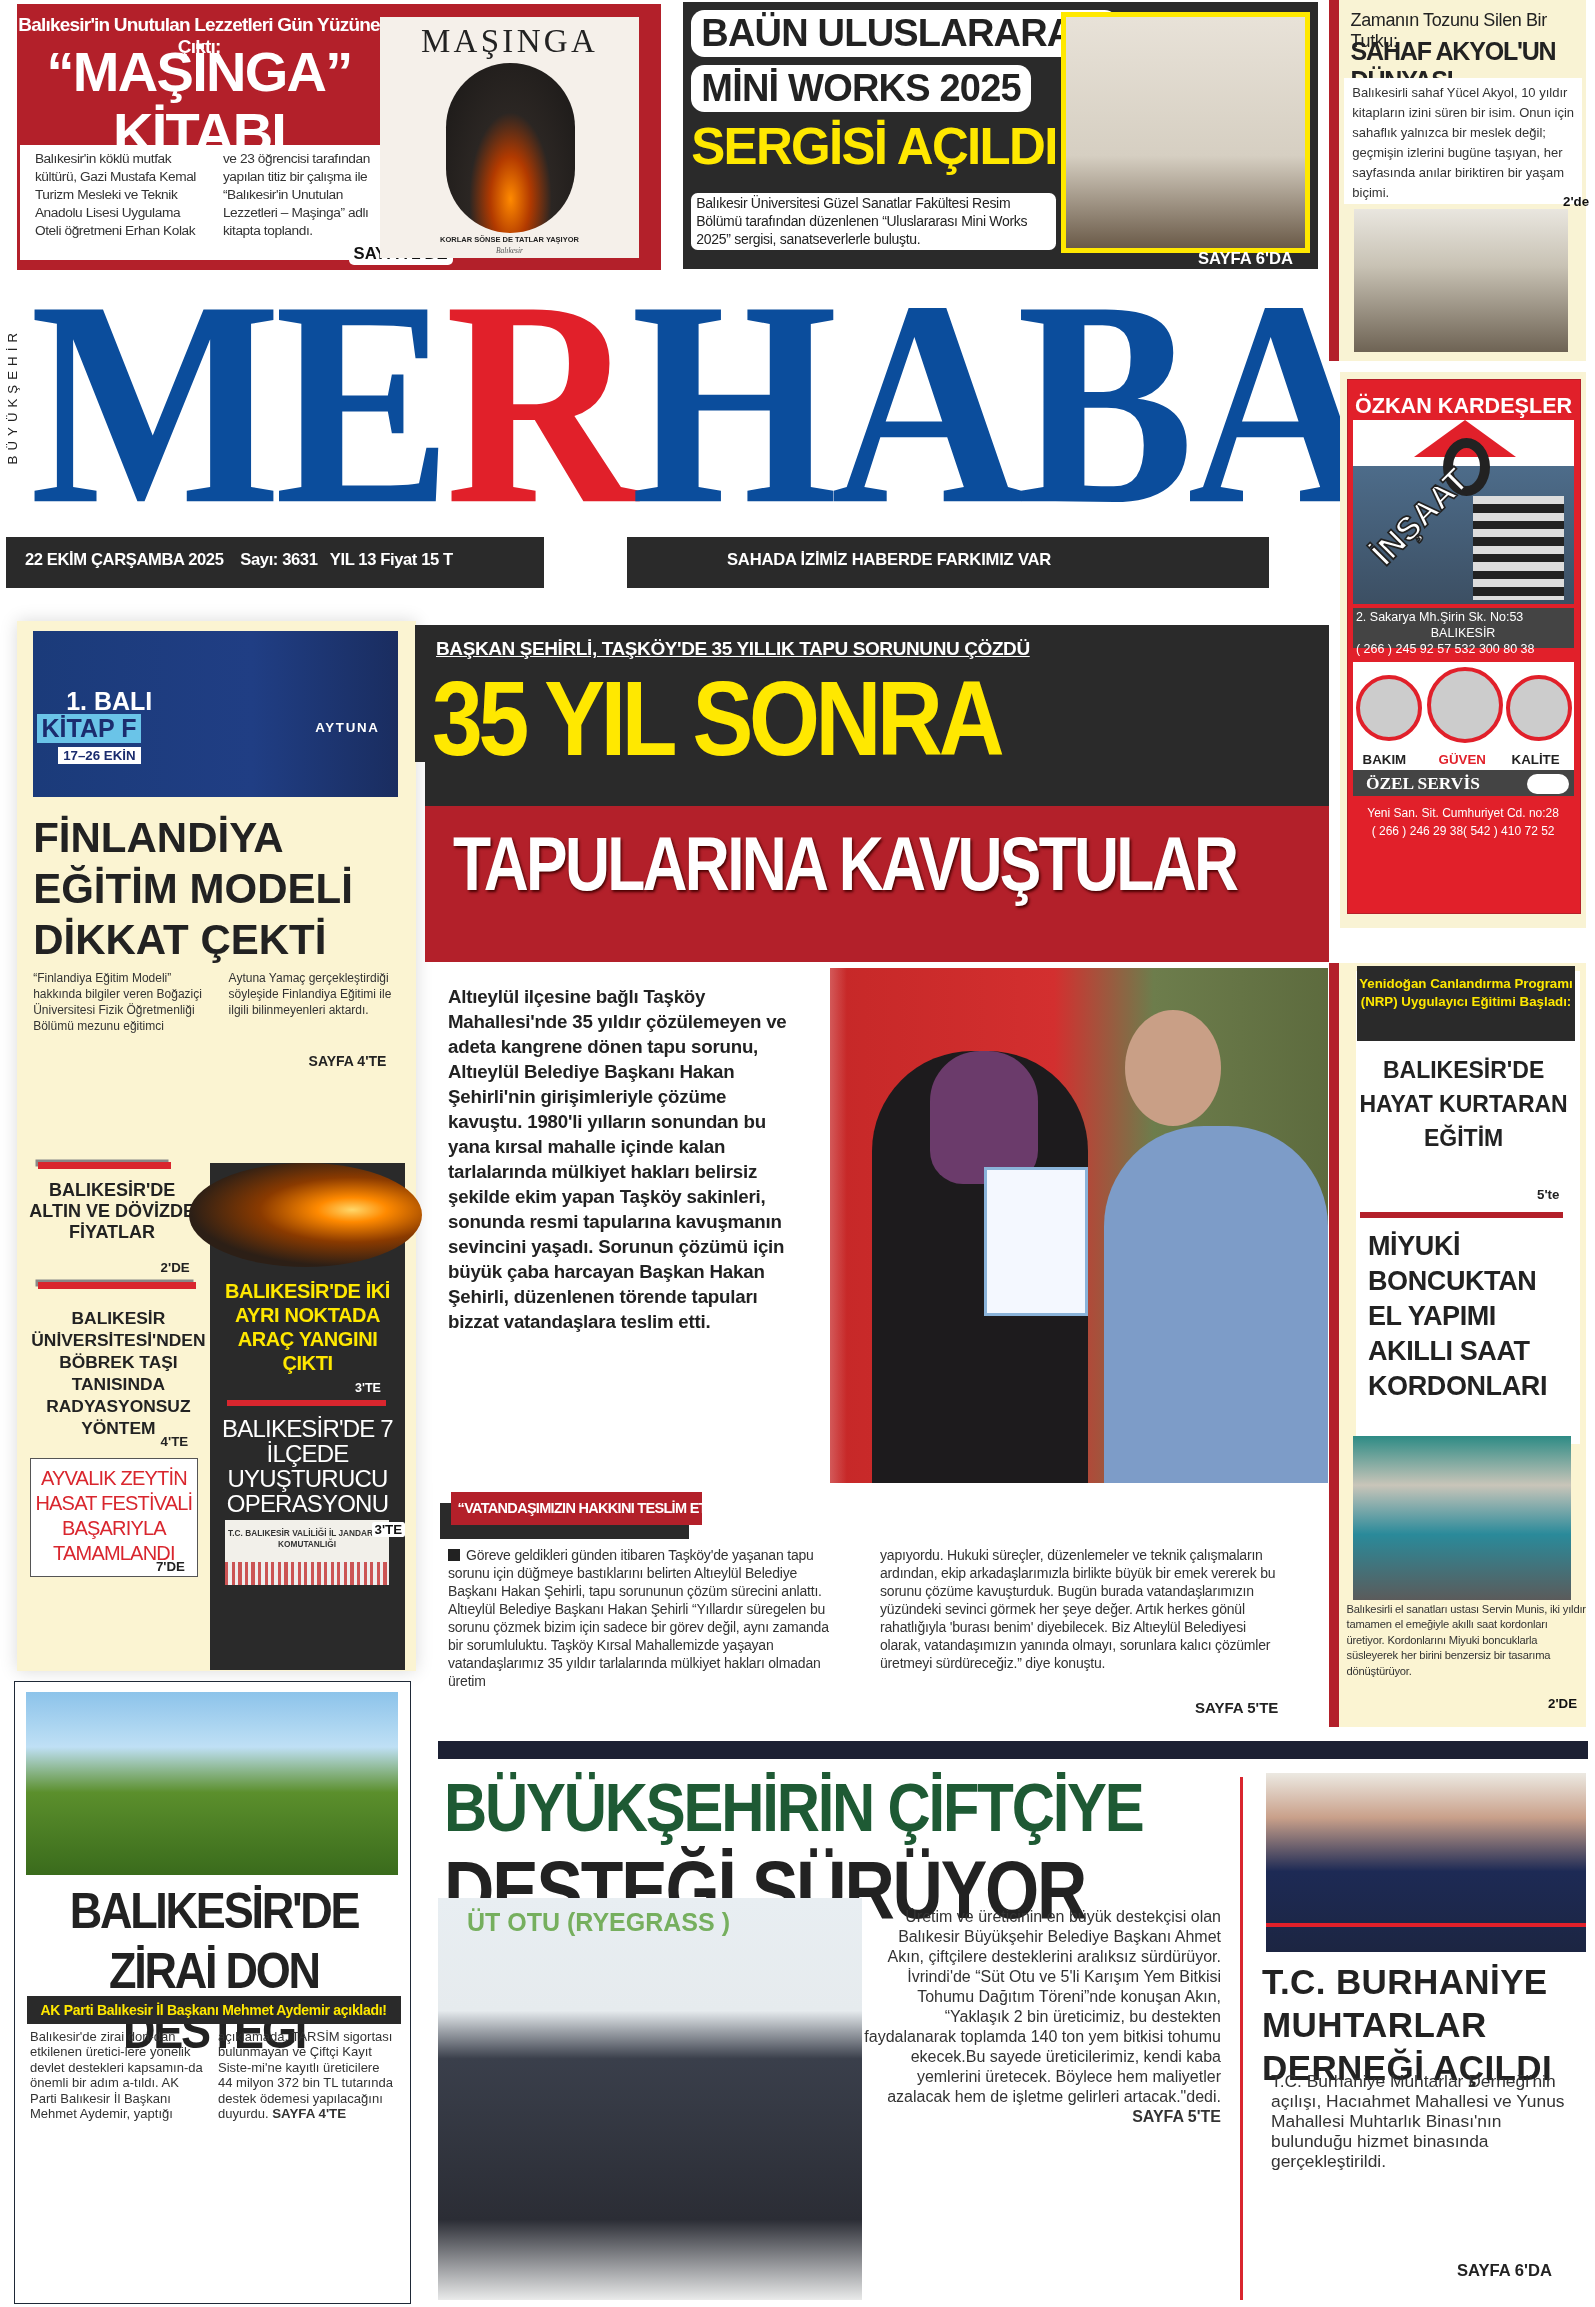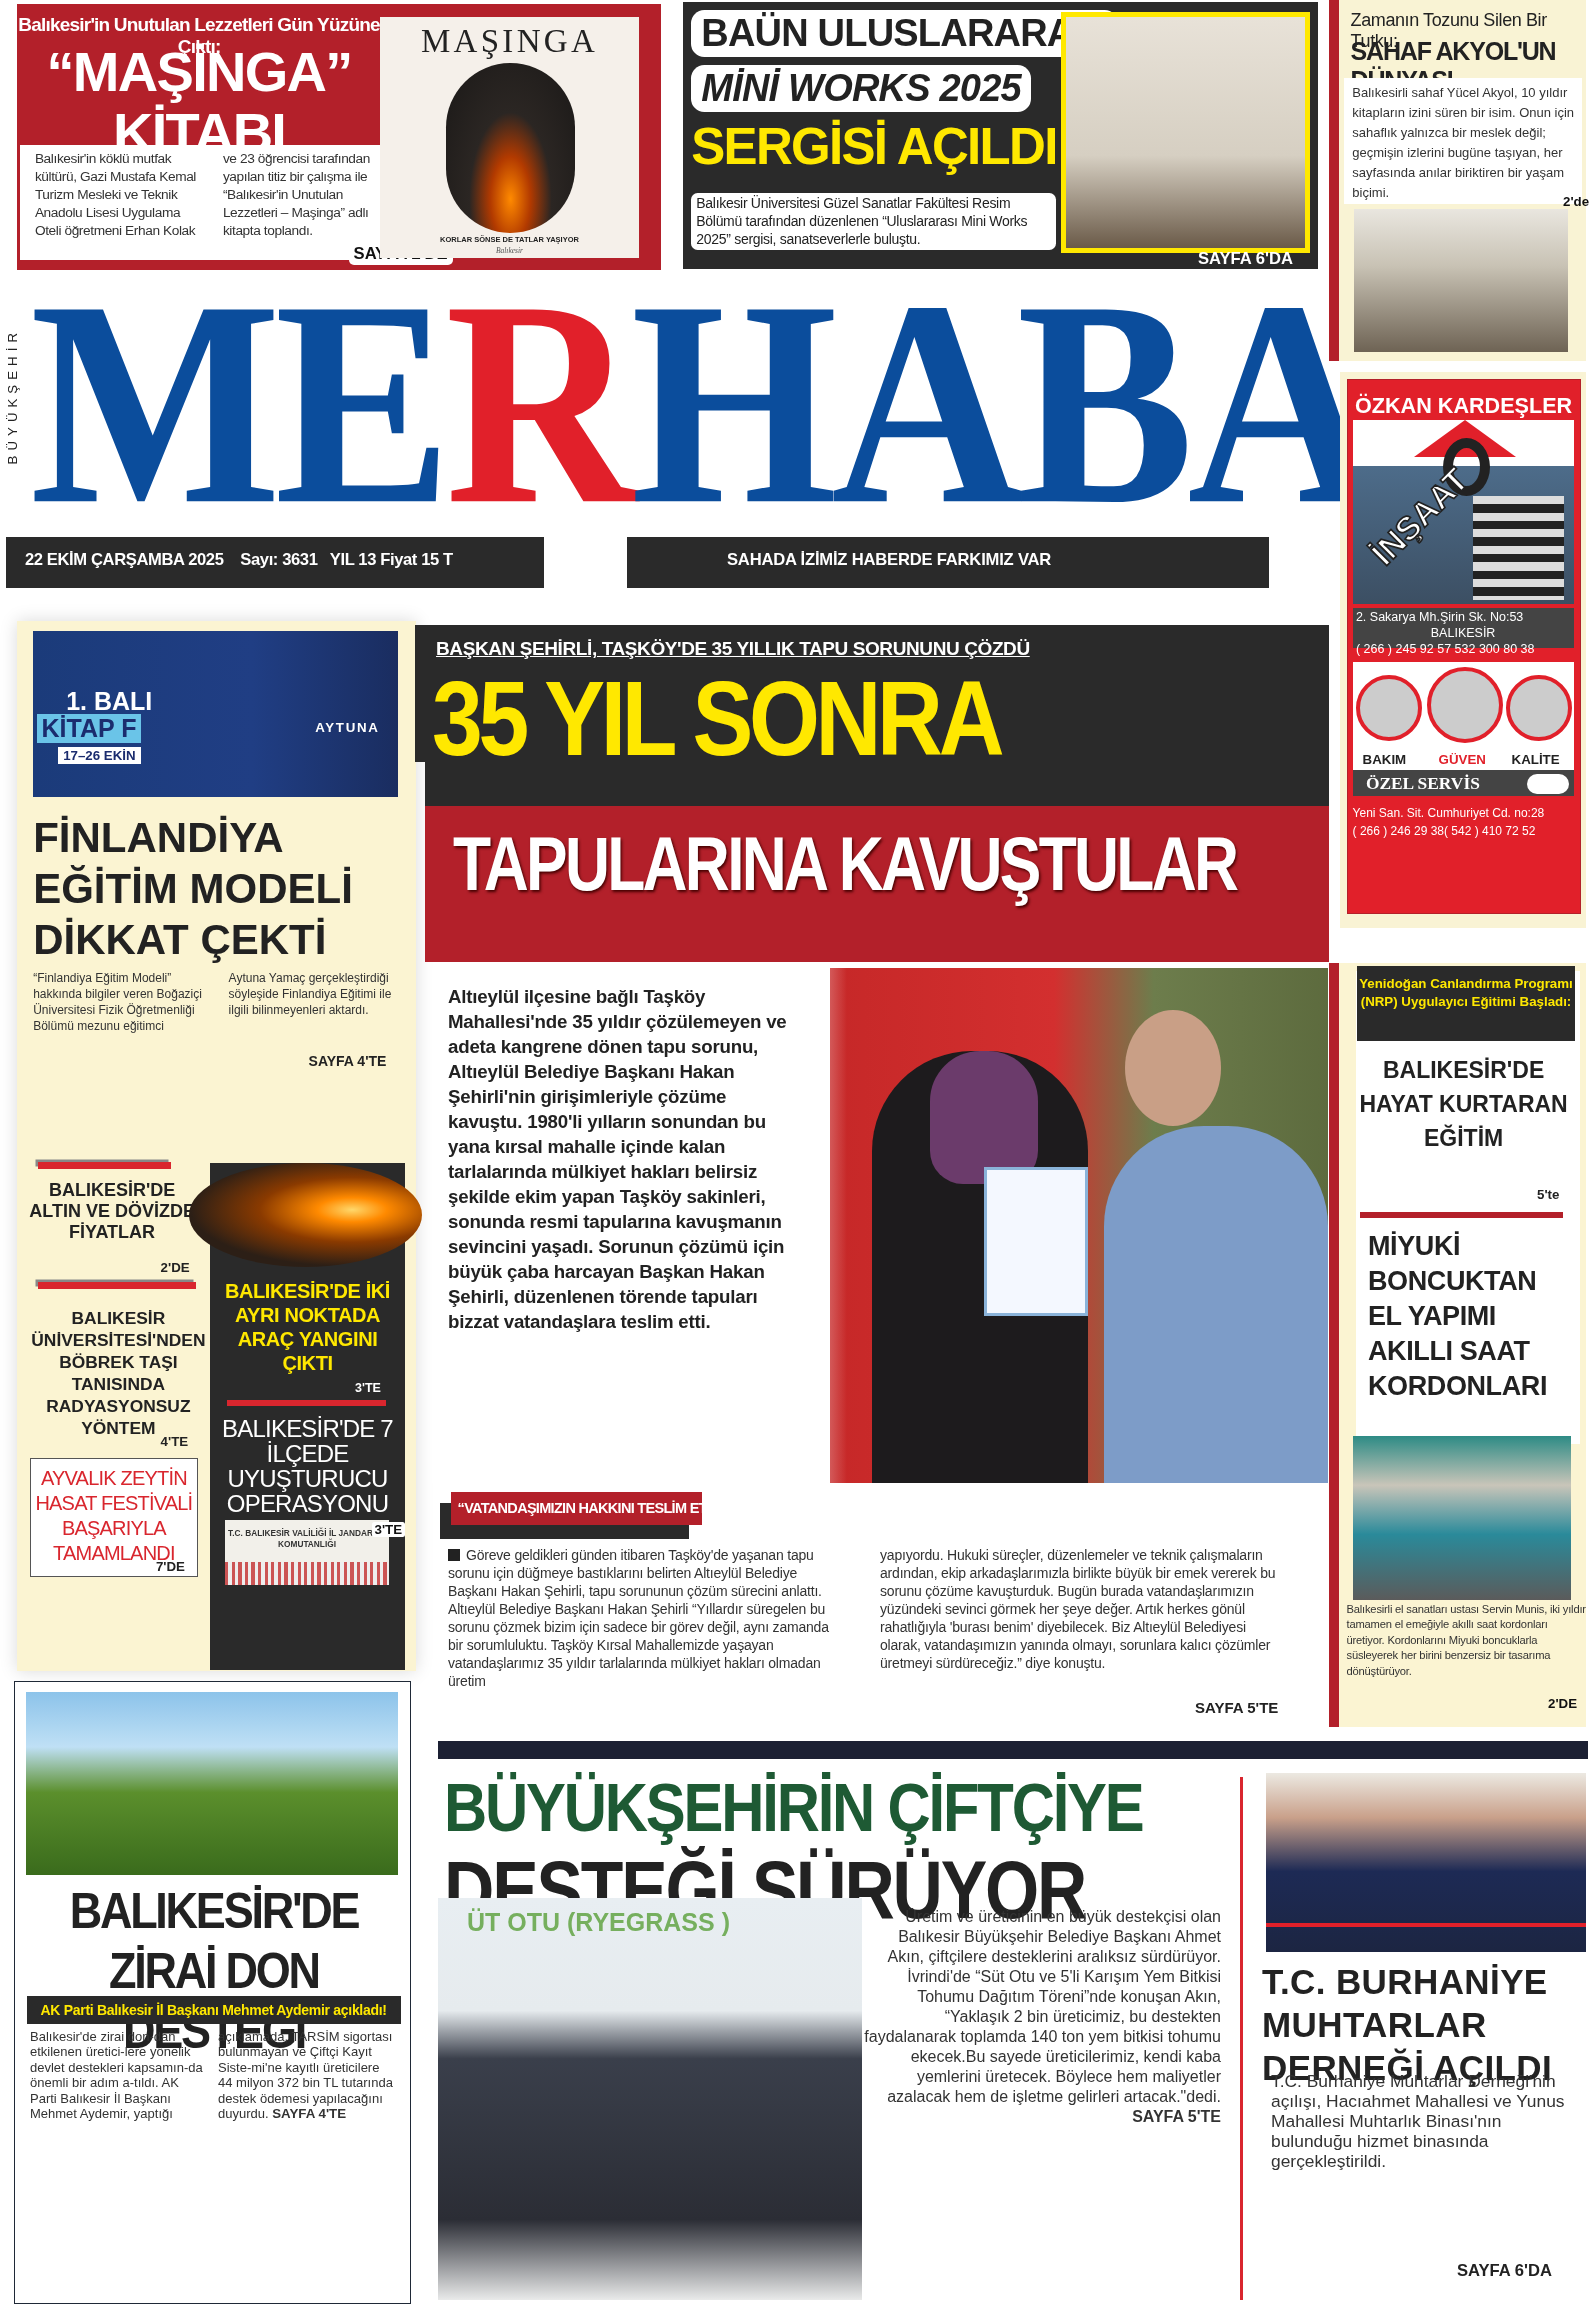--- a/index.html
+++ b/index.html
@@ -17,21 +17,21 @@
   #masinga-cover { left: 380px; top: 16.6px; width: 259px; height: 241px; background: #f5f0ea; }
   #masinga-cover .t { left: 0; top: 6.6px; width: 100%; text-align: center; font-family: "Liberation Serif", serif; font-size: 33px; letter-spacing: 3.3px; color: #222; }
   #masinga-cover .oval { left: 66px; top: 46px; width: 129px; height: 170px; border-radius: 66px; background: radial-gradient(ellipse at 50% 80%, #ff8a00 0%, #b23a00 22%, #2b2623 45%, #1a1817 100%); }
   #masinga-cover .sub { left: 0; top: 218px; width: 100%; text-align: center; font-size: 7.5px; font-weight: bold; color: #222; }
   #masinga-cover .sig { left: 0; top: 229px; width: 100%; text-align: center; font-family: "Liberation Serif", serif; font-style: italic; font-size: 7.5px; color: #555; }
 
   
   #baun { left: 683px; top: 1.7px; width: 635px; height: 267px; background: #2a2a2a; }
   #baun .l1, #baun .l2 { background: #fff; color: #222; font-weight: bold; font-size: 38px; line-height: 47px; padding: 0 10px; border-radius: 13.3px; letter-spacing: -0.8px; }
   #baun .l1 { left: 8.3px; top: 8.3px; }
-  #baun .l2 { left: 8.3px; top: 63px; font-style: italic; }
+  #baun .l2 { left: 8.3px; top: 63px; }
   #baun .l3 { left: 8.3px; top: 116px; color: #ffe800; font-weight: bold; font-size: 51px; line-height: 58px; letter-spacing: -1.7px; }
   #baun .desc { left: 8.3px; top: 191px; width: 365px; background: #fff; color: #222; font-size: 14px; line-height: 18px; padding: 1.7px 5px; border-radius: 6.6px; letter-spacing: -0.3px; }
   #baun .photo { left: 378px; top: 10px; width: 249px; height: 241px; border: 5px solid #ffe800; background: linear-gradient(180deg, #e8e2d8 0%, #d6cfc2 60%, #6a5a48 100%); }
   #baun .sayfa { left: 515px; top: 247px; color: #fff; font-weight: bold; font-size: 16.6px; }
 
   
   #sahaf { left: 1329px; top: 0; width: 257px; height: 361px; background: #f9f3d4; border-left: 10px solid #b3202a; }
   #sahaf .kicker { left: 11.6px; top: 10px; font-size: 18px; color: #222; letter-spacing: -0.4px; }
   #sahaf .h { left: 11.6px; top: 37px; font-size: 25px; font-weight: bold; color: #222; letter-spacing: -1.2px; }
   #sahaf .box { left: 5px; top: 78px; width: 238px; height: 126px; background: #fff; }
@@ -59,21 +59,21 @@
   #ad .insaat { left: 16.6px; top: 166px; color: #fff; font-weight: bold; font-size: 33px; transform: rotate(-45deg); transform-origin: left top; -webkit-text-stroke: 1.7px #222; }
   #ad .building { left: 125px; top: 116px; width: 91px; height: 104px; background: repeating-linear-gradient(180deg, #ddd 0 8.3px, #222 8.3px 16.6px); }
   #ad .addr { left: 5px; top: 228px; width: 221px; height: 40px; background: #444; color: #fff; font-size: 12.5px; line-height: 16px; padding: 1.7px 3.3px; }
   #ad .addr div:nth-child(2) { text-align: center; }
   #ad .white { left: 5px; top: 282px; width: 221px; height: 125px; background: #fff; }
   #ad .c { top: 295px; width: 66px; height: 66px; border-radius: 50%; border: 4.2px solid #e1202a; background: #ccc; }
   #ad .lbl { top: 372px; font-weight: bold; font-size: 13.3px; color: #222; }
   #ad .lbl.g { color: #e1202a; }
   #ad .servis { left: 5px; top: 390px; width: 221px; height: 26.6px; background: #444; color: #fff; font-family: "Liberation Serif", serif; font-weight: bold; font-size: 17.4px; padding-left: 13.3px; line-height: 26.6px; }
   #ad .servis-icon { left: 179px; top: 394px; width: 42px; height: 20px; background: #fff; border-radius: 10px; }
-  #ad .addr2 { left: 5px; top: 424px; width: 221px; color: #fff; font-size: 12px; line-height: 18px; }
+  #ad .addr2 { left: 5px; top: 424px; width: 221px; color: #fff; font-size: 12px; line-height: 18px; text-align: center; }
 
   
   #leftcol { left: 16.6px; top: 621px; width: 399px; height: 1050px; background: #fbf4d2; box-shadow: 0 0 16.6px rgba(0,0,0,0.15); }
   #fin .photo { left: 16.6px; top: 10px; width: 365px; height: 166px; background: linear-gradient(90deg, #1b3b7a 0%, #203e84 60%, #1a2d60 100%); }
   #fin .photo .txt1 { left: 33px; top: 56px; color: #fff; font-weight: bold; font-size: 25px; }
   #fin .photo .txt2 { left: 4.2px; top: 83px; background: #6ac4e8; color: #1b2c6e; font-weight: bold; font-size: 25px; padding: 0 4.2px; }
   #fin .photo .txt3 { left: 25px; top: 116px; background: #fff; color: #1b2c6e; font-weight: bold; font-size: 13.3px; padding: 0.8px 5px; text-align: center; }
   #fin .photo .txt4 { left: 282px; top: 89px; color: #fff; font-weight: bold; font-size: 13.3px; letter-spacing: 1.7px; }
   #fin .h { left: 16.6px; top: 191px; width: 374px; font-weight: bold; font-size: 42px; line-height: 51px; color: #222; letter-spacing: 0px; }
   #fin .col { top: 349px; width: 183px; font-size: 12px; line-height: 16px; color: #333; }

